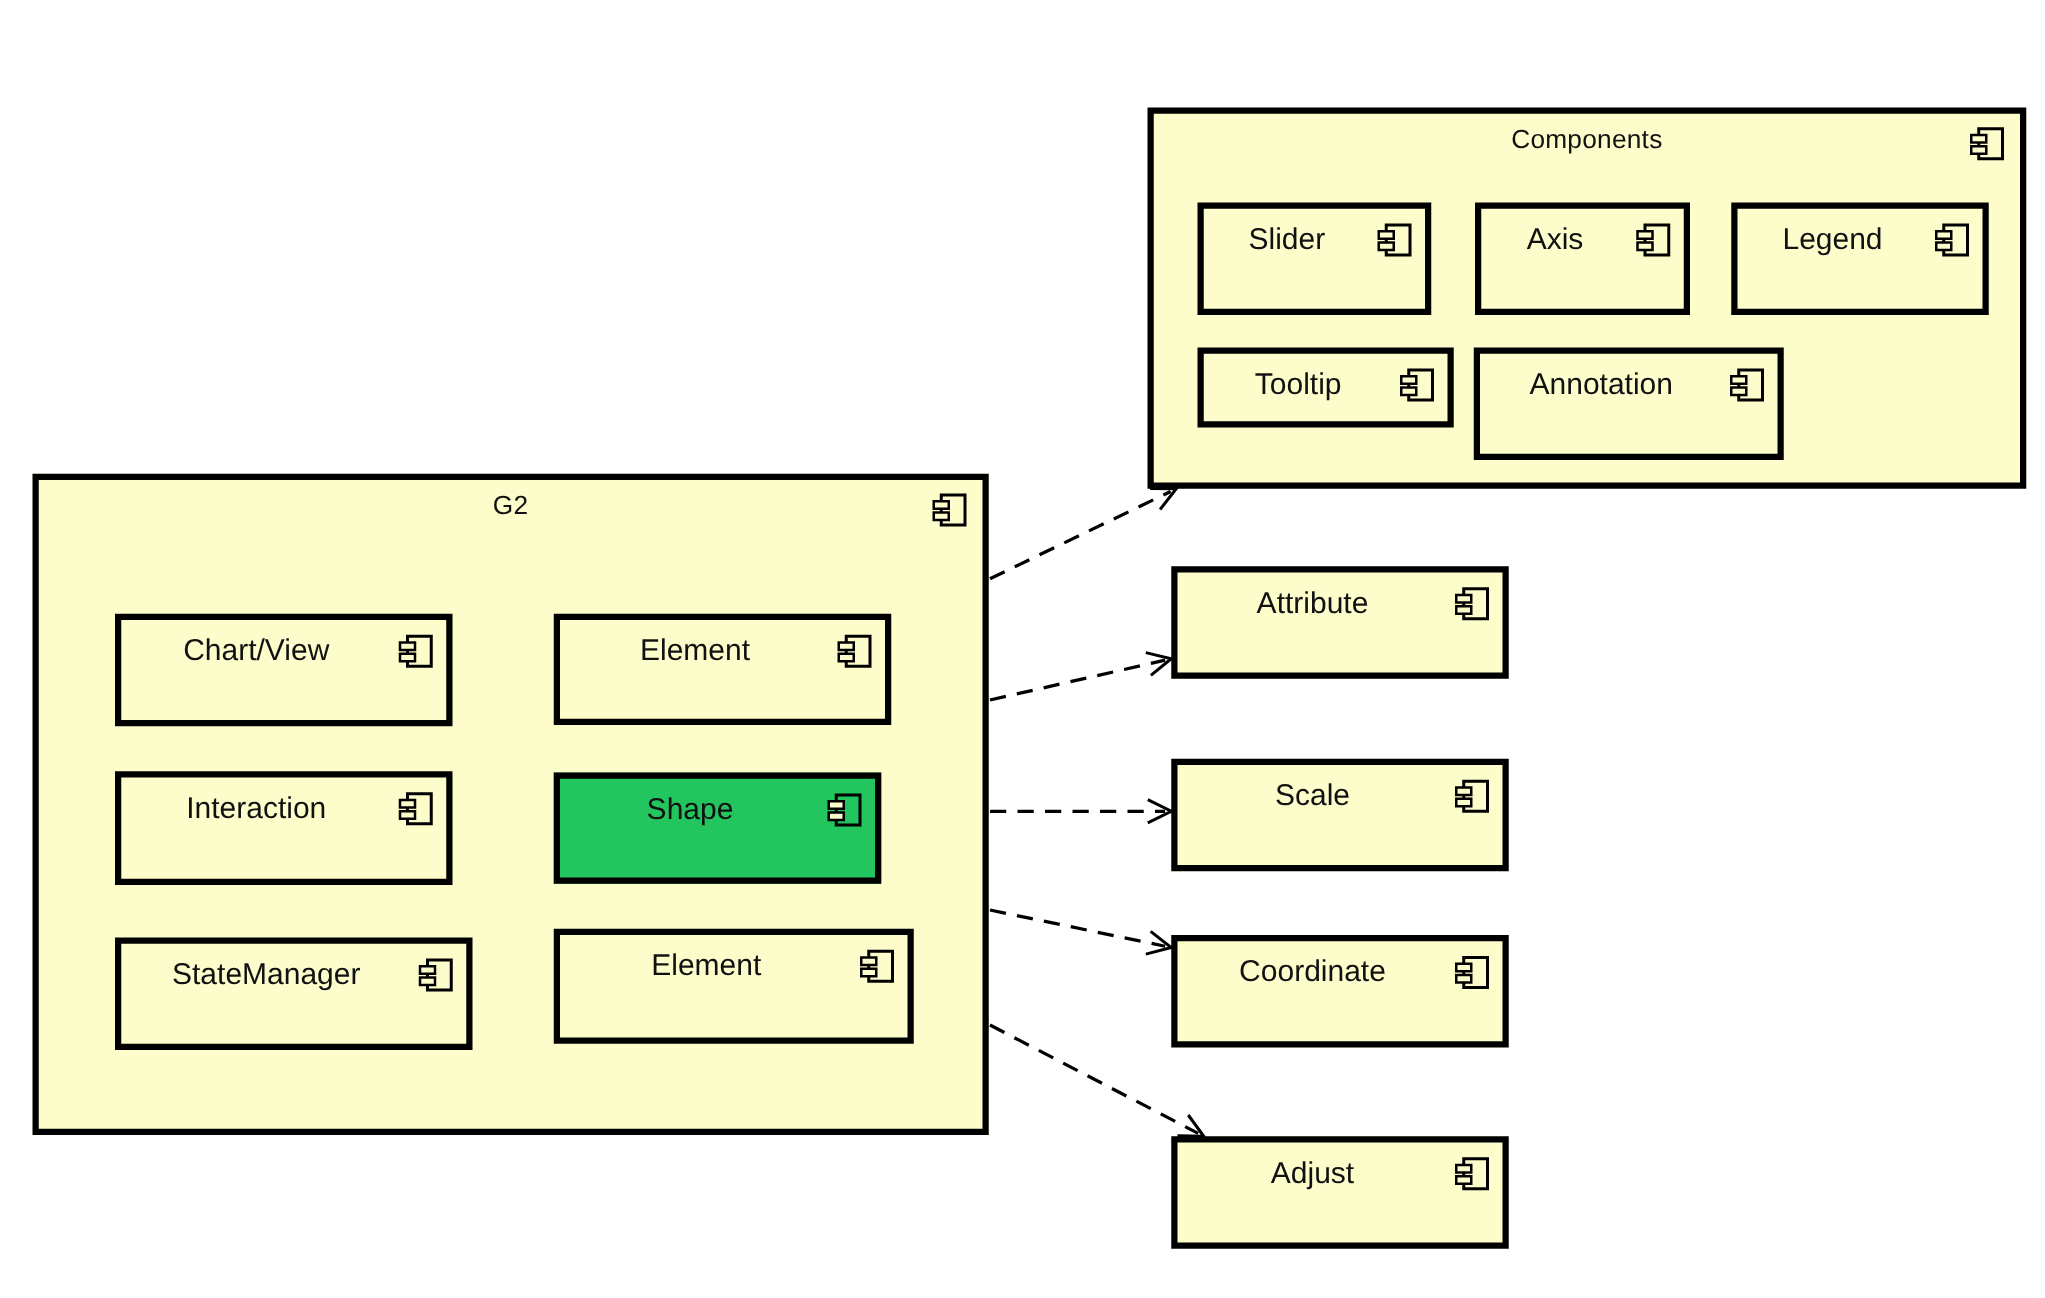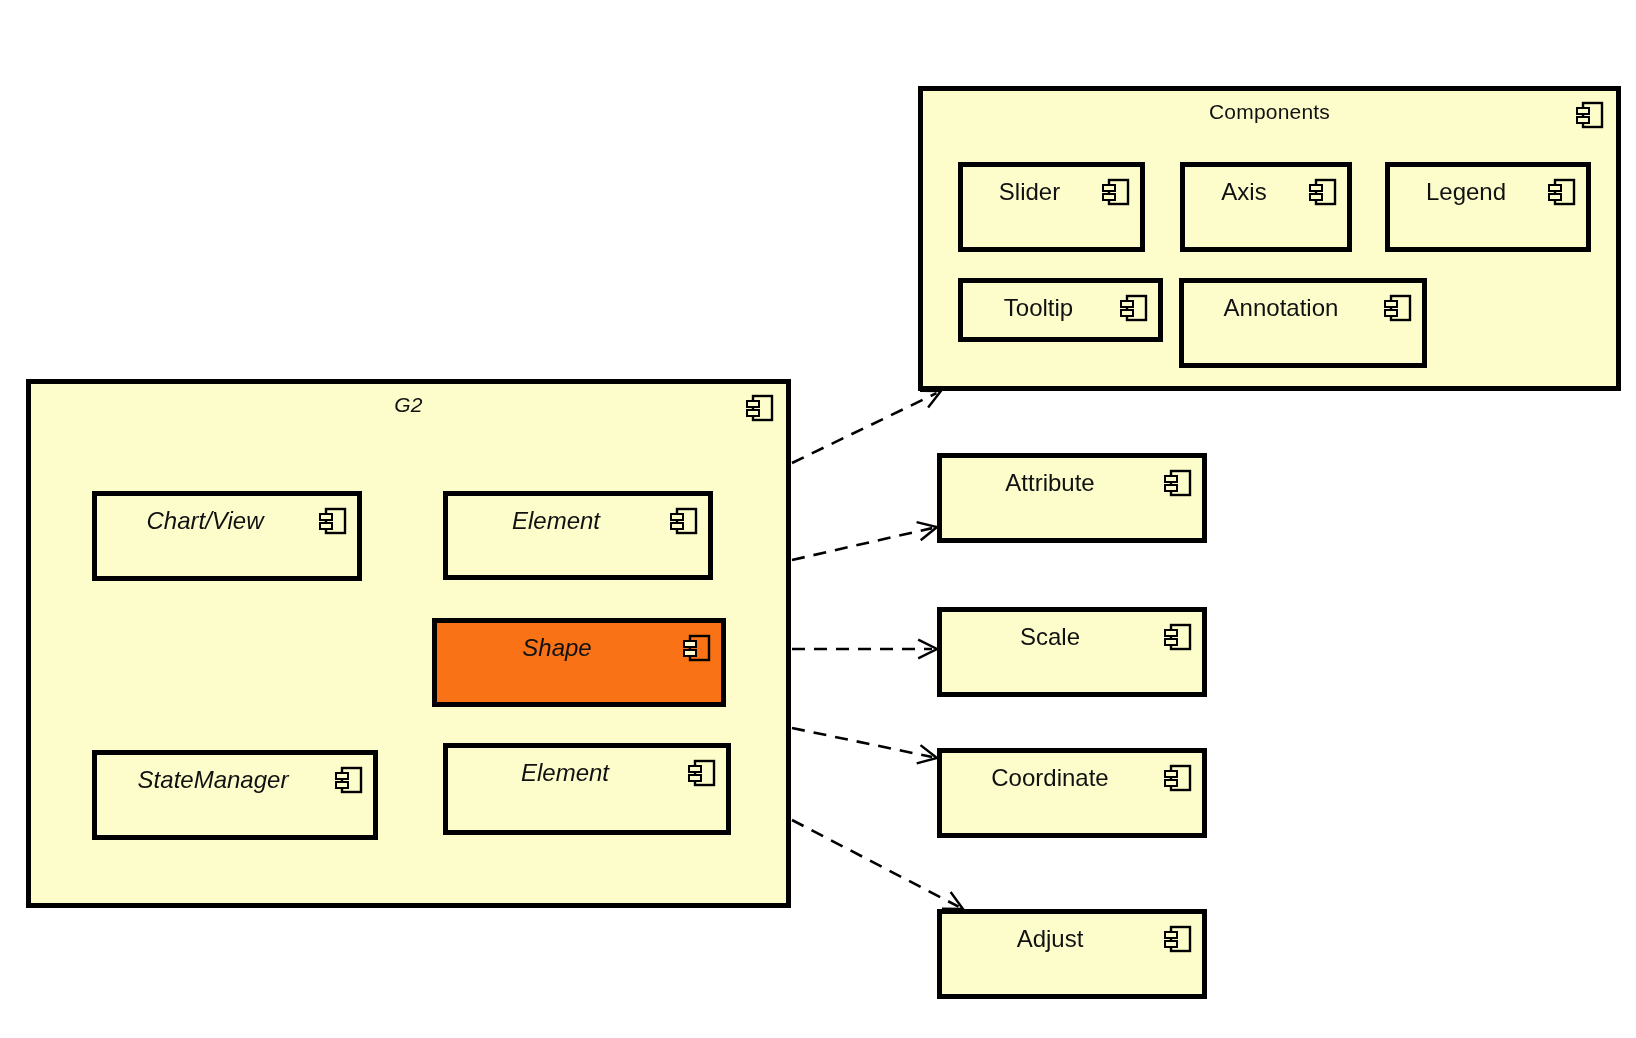--- a/index.html
+++ b/index.html
@@ -11,21 +11,21 @@
   .uml-label{position:absolute;left:0;right:44px;top:11px;text-align:center;
              font-size:24px;color:#111;white-space:nowrap;}
   .icon-topright{position:absolute;top:9px;right:11px;width:30px;height:30px;}
   .icon-inline{position:absolute;top:10px;right:9px;width:30px;height:30px;}
   #edge-layer{position:absolute;left:0;top:0;pointer-events:none;}
 </style>
 </head>
 <body>
 
 <div id="stage" style="background: rgb(255, 255, 255);">
-    <div class="uml-box" style="background: rgb(253, 253, 204); border-color: rgb(0, 0, 0); left: 26px; top: 379px; width: 765px; height: 529px; font-style: italic;">
+    <div class="uml-box" style="background: rgb(253, 253, 204); border-color: rgb(0, 0, 0); left: 26px; top: 379px; width: 765px; height: 529px;">
       <div class="uml-title">G2</div>
       <span class="icon-topright"><svg xmlns="http://www.w3.org/2000/svg" width="30" height="30" viewBox="0 0 30 30">
           <rect x="8" y="3" width="19" height="24" fill="none" stroke="#000000" stroke-width="2.4"></rect>
           <rect x="2" y="8" width="12" height="6" fill="#FDFDCC" stroke="#000000" stroke-width="2"></rect>
           <rect x="2" y="17" width="12" height="6" fill="#FDFDCC" stroke="#000000" stroke-width="2"></rect>
         </svg></span>
       <div class="uml-box" style="background: rgb(253, 253, 204); border-color: rgb(0, 0, 0); left: 61px; top: 107px; width: 270px; height: 90px;">
         <div class="uml-label">Chart/View</div>
         <span class="icon-inline"><svg xmlns="http://www.w3.org/2000/svg" width="30" height="30" viewBox="0 0 30 30">
             <rect x="8" y="3" width="19" height="24" fill="none" stroke="#000000" stroke-width="2.4"></rect>
@@ -34,21 +34,29 @@
           </svg></span>
       </div>
       <div class="uml-box" style="background: rgb(253, 253, 204); border-color: rgb(0, 0, 0); left: 412px; top: 107px; width: 270px; height: 89px;">
         <div class="uml-label">Element</div>
         <span class="icon-inline"><svg xmlns="http://www.w3.org/2000/svg" width="30" height="30" viewBox="0 0 30 30">
             <rect x="8" y="3" width="19" height="24" fill="none" stroke="#000000" stroke-width="2.4"></rect>
             <rect x="2" y="8" width="12" height="6" fill="#FDFDCC" stroke="#000000" stroke-width="2"></rect>
             <rect x="2" y="17" width="12" height="6" fill="#FDFDCC" stroke="#000000" stroke-width="2"></rect>
           </svg></span>
       </div>
-      <div class="uml-box" style="background: #f97316; border-color: rgb(0, 0, 0); left: 401px; top: 234px; width: 294px; height: 89px;">
+      <div class="uml-box" style="background: rgb(253, 253, 204); border-color: rgb(0, 0, 0); left: 61px; top: 233px; width: 270px; height: 91px;">
+        <div class="uml-label">Interaction</div>
+        <span class="icon-inline"><svg xmlns="http://www.w3.org/2000/svg" width="30" height="30" viewBox="0 0 30 30">
+            <rect x="8" y="3" width="19" height="24" fill="none" stroke="#000000" stroke-width="2.4"></rect>
+            <rect x="2" y="8" width="12" height="6" fill="#FDFDCC" stroke="#000000" stroke-width="2"></rect>
+            <rect x="2" y="17" width="12" height="6" fill="#FDFDCC" stroke="#000000" stroke-width="2"></rect>
+          </svg></span>
+      </div>
+      <div class="uml-box" style="background: #22c55e; border-color: rgb(0, 0, 0); left: 412px; top: 234px; width: 262px; height: 89px;">
         <div class="uml-label">Shape</div>
         <span class="icon-inline"><svg xmlns="http://www.w3.org/2000/svg" width="30" height="30" viewBox="0 0 30 30">
             <rect x="8" y="3" width="19" height="24" fill="none" stroke="#000000" stroke-width="2.4"></rect>
             <rect x="2" y="8" width="12" height="6" fill="#FDFDCC" stroke="#000000" stroke-width="2"></rect>
             <rect x="2" y="17" width="12" height="6" fill="#FDFDCC" stroke="#000000" stroke-width="2"></rect>
           </svg></span>
       </div>
       <div class="uml-box" style="background: rgb(253, 253, 204); border-color: rgb(0, 0, 0); left: 61px; top: 366px; width: 286px; height: 90px;">
         <div class="uml-label">StateManager</div>
         <span class="icon-inline"><svg xmlns="http://www.w3.org/2000/svg" width="30" height="30" viewBox="0 0 30 30">

